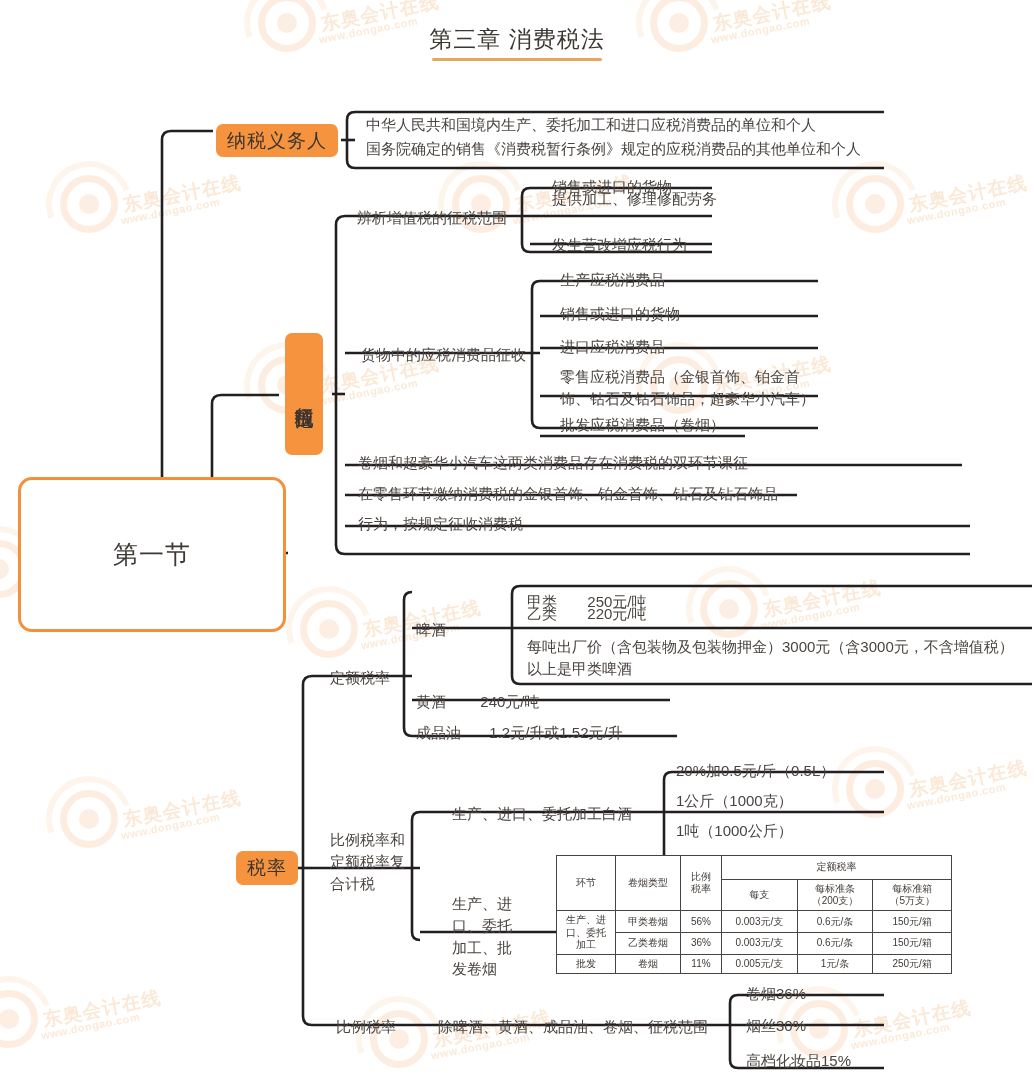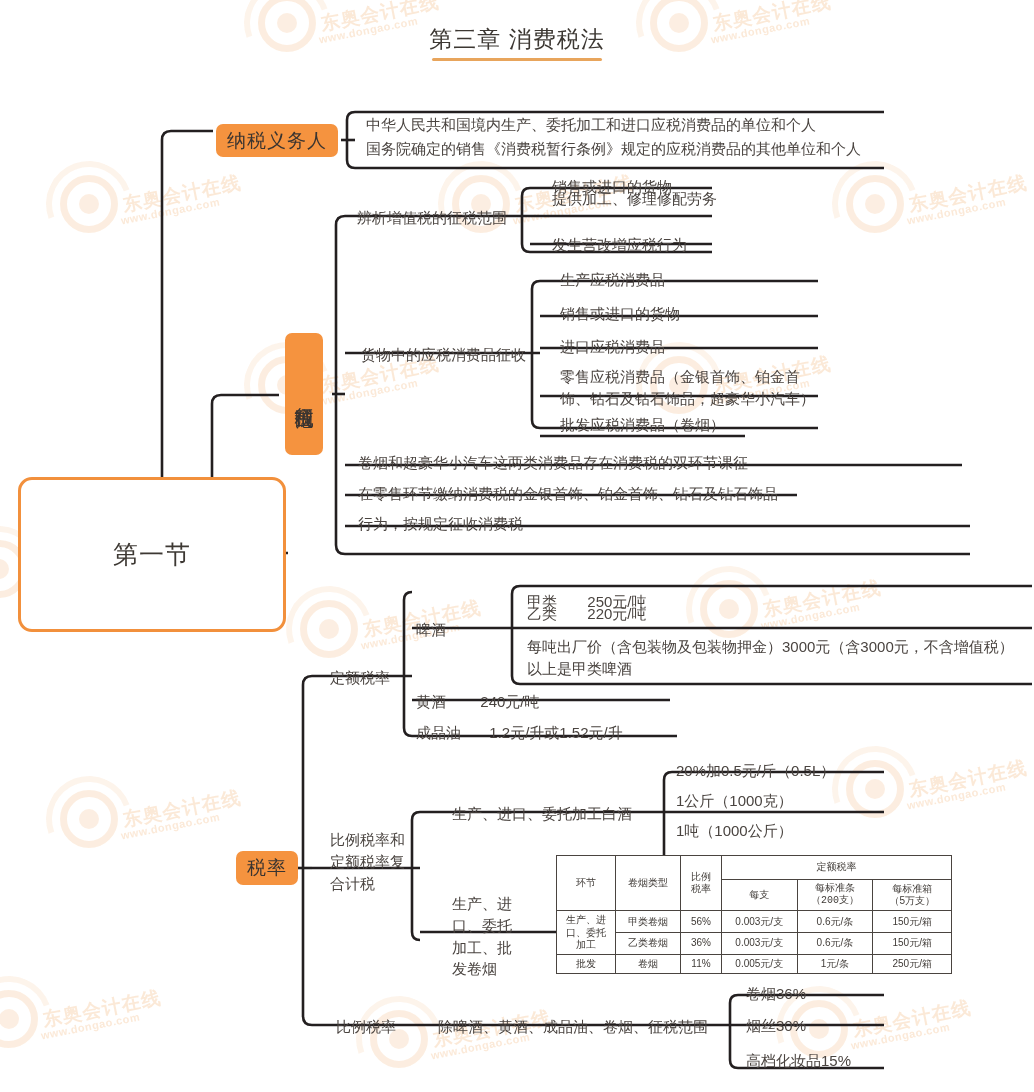--- a/index.html
+++ b/index.html
@@ -92,21 +92,21 @@
   .ctable td,.ctable th{
     border:1px solid #4a4440;padding:3px 2px;text-align:center;
     font-weight:normal;line-height:1.22;
   }
   .ctable .hrow td{height:17px;}
   .ctable .tall{height:30px;}
   .ctable .c-step{width:58px;}
   .ctable .c-type{width:66px;}
   .ctable .c-rate{width:38px;}
   .ctable .c-each{width:76px;}
-  .ctable .c-bar{width:76px;font-family:Liberation Mono, monospace;}
+  .ctable .c-bar{width:76px;}
   .ctable .c-case{width:80px;}
 </style>
 </head>
 <body>
 
 <div id="stage">
 
   <div class="wm" style="left:258px;top:-6px;">
     <div class="arc"></div>
       <div class="ring"></div>

